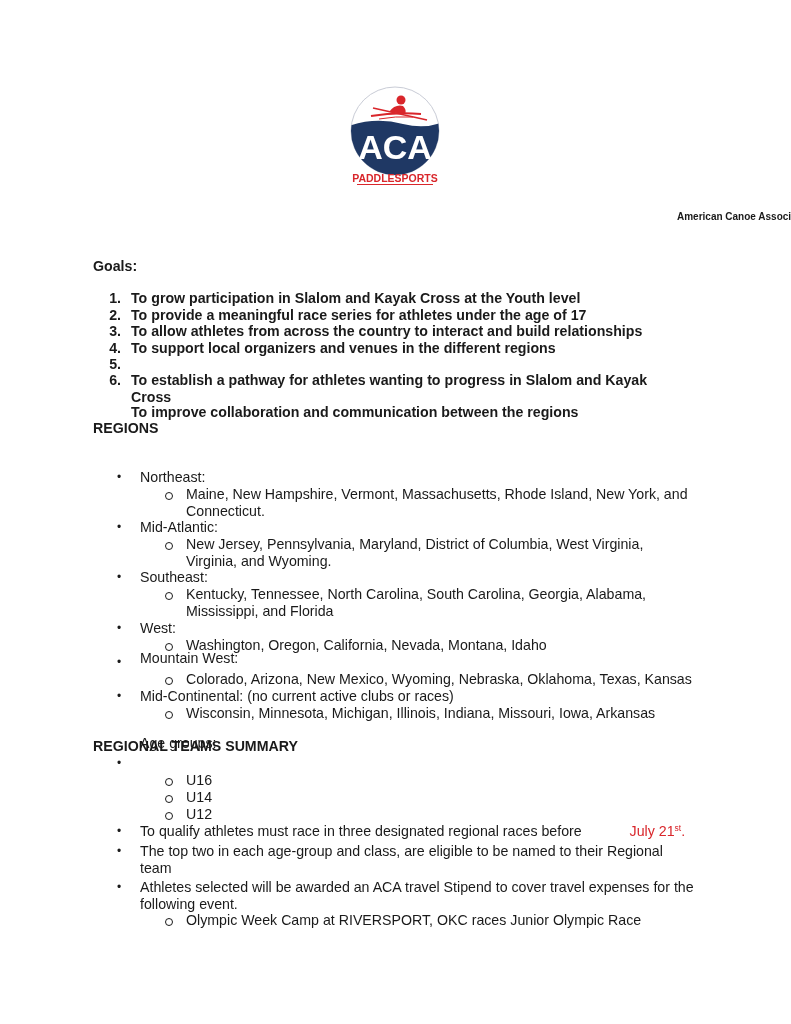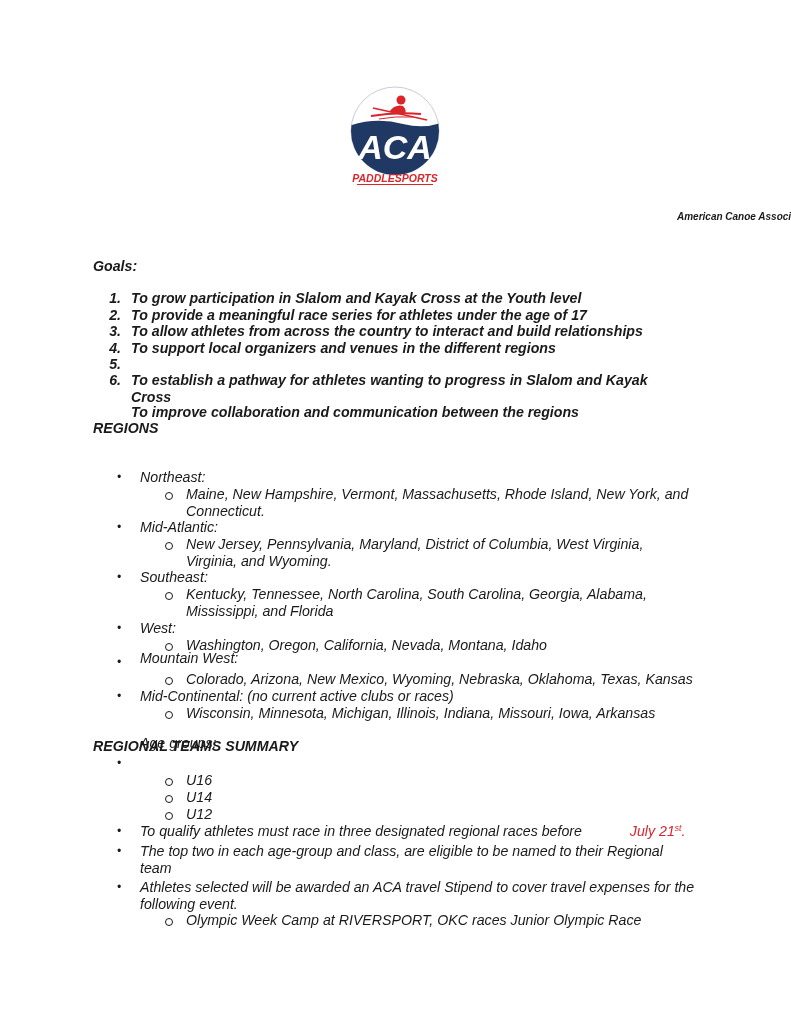--- a/index.html
+++ b/index.html
@@ -1,18 +1,18 @@
 <!DOCTYPE html>
 <html><head>
 <meta charset="utf-8">
 <style>
   html, body { margin: 0; padding: 0; background: #ffffff; }
   body { width: 791px; height: 1024px; position: relative; overflow: hidden;
          font-family: "Liberation Sans", sans-serif; color: #1a1a1a; font-size: 14.2px; }
-  .page { position: absolute; left: 0; top: 0; width: 791px; height: 860px; font-style: italic; }
+  .page { position: absolute; left: 0; top: 0; width: 791px; height: 860px; }
   .logo { position: absolute; left: 343px; top: 86px; width: 104px; height: 100px; }
   .title { position: absolute; left: 0; width: 791px; text-align: right; font-weight: bold; font-size: 10px; line-height: 17px; padding-left: 24px; }
   .abs { position: absolute; white-space: nowrap; line-height: 17px; }
   .bold { font-weight: bold; }
   .num { position: absolute; width: 28px; text-align: right; }
   .bullet { position: absolute; font-size: 12px; }
   .circ { position: absolute; width: 6px; height: 6px; border: 1px solid #1a1a1a; border-radius: 50%; }
   .red { color: #d9262b; margin-left: 44px; }
   sup { font-size: 8.5px; vertical-align: 5px; line-height: 0; }
 </style>

